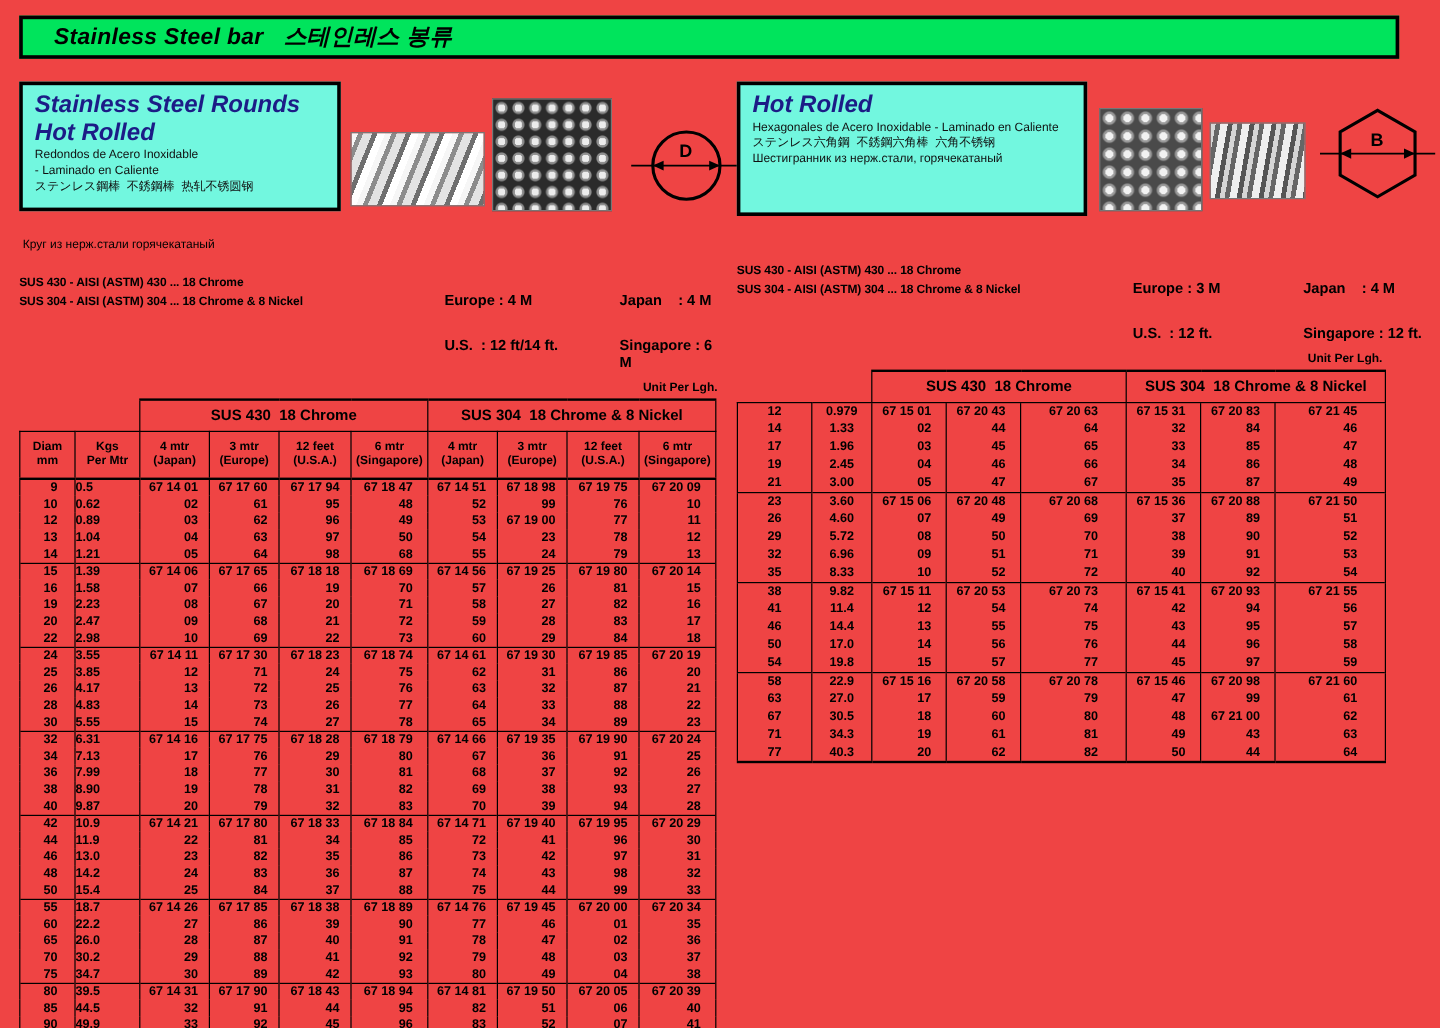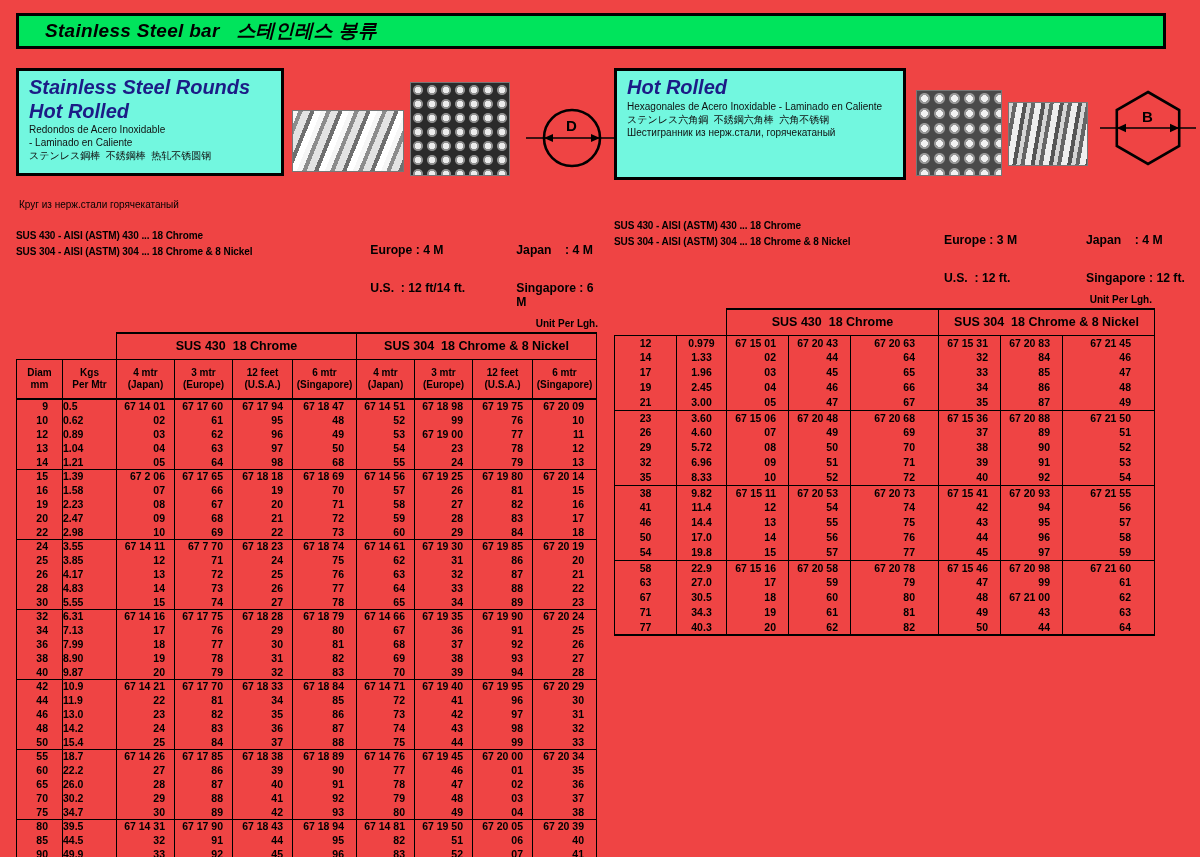--- a/index.html
+++ b/index.html
@@ -234,21 +234,21 @@
             <td>98</td>
             <td>68</td>
             <td>55</td>
             <td>24</td>
             <td>79</td>
             <td>13</td>
           </tr>
           <tr class="gs">
             <td>15</td>
             <td>1.39</td>
-            <td>67 2 06</td>
+            <td>67 14 06</td>
             <td>67 17 65</td>
             <td>67 18 18</td>
             <td>67 18 69</td>
             <td>67 14 56</td>
             <td>67 19 25</td>
             <td>67 19 80</td>
             <td>67 20 14</td>
           </tr>
           <tr>
             <td>16</td>
@@ -295,21 +295,21 @@
             <td>73</td>
             <td>60</td>
             <td>29</td>
             <td>84</td>
             <td>18</td>
           </tr>
           <tr class="gs">
             <td>24</td>
             <td>3.55</td>
             <td>67 14 11</td>
-            <td>67 7 70</td>
+            <td>67 17 30</td>
             <td>67 18 23</td>
             <td>67 18 74</td>
             <td>67 14 61</td>
             <td>67 19 30</td>
             <td>67 19 85</td>
             <td>67 20 19</td>
           </tr>
           <tr>
             <td>25</td>
             <td>3.85</td>
@@ -415,21 +415,21 @@
             <td>83</td>
             <td>70</td>
             <td>39</td>
             <td>94</td>
             <td>28</td>
           </tr>
           <tr class="gs">
             <td>42</td>
             <td>10.9</td>
             <td>67 14 21</td>
-            <td>67 17 70</td>
+            <td>67 17 80</td>
             <td>67 18 33</td>
             <td>67 18 84</td>
             <td>67 14 71</td>
             <td>67 19 40</td>
             <td>67 19 95</td>
             <td>67 20 29</td>
           </tr>
           <tr>
             <td>44</td>
             <td>11.9</td>

